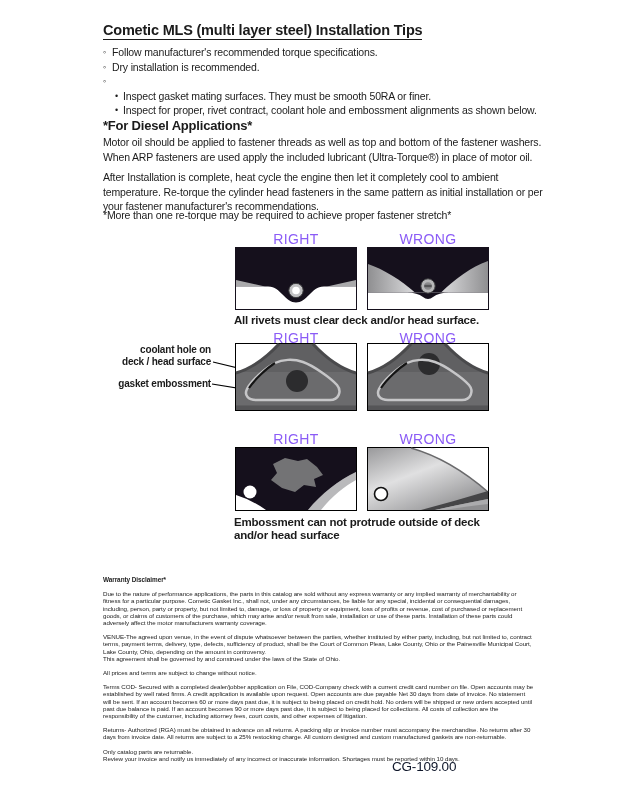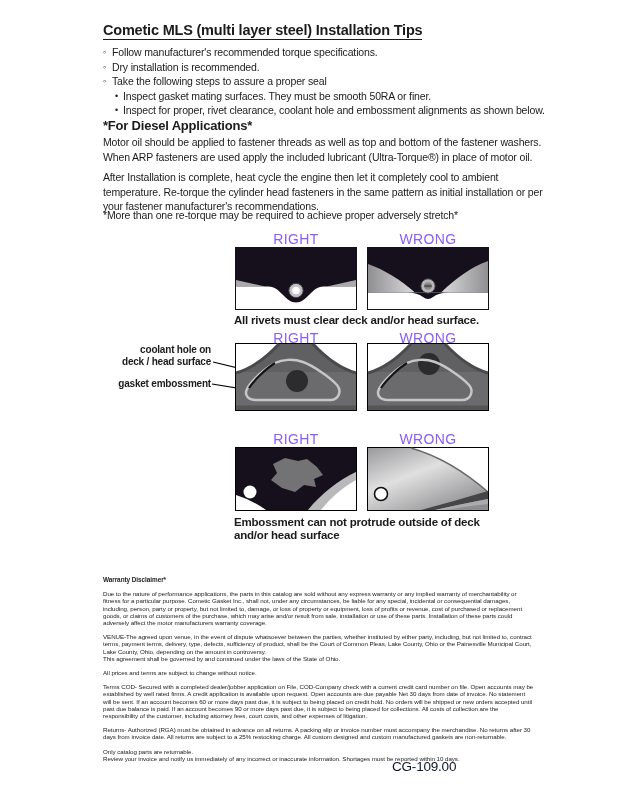--- a/index.html
+++ b/index.html
@@ -58,36 +58,35 @@
     <div class="tip-row">
       <span class="tip-marker">◦</span>
       <span>Follow manufacturer's recommended torque specifications.</span>
     </div>
     <div class="tip-row">
       <span class="tip-marker">◦</span>
       <span>Dry installation is recommended.</span>
     </div>
     <div class="tip-row">
       <span class="tip-marker">◦</span>
-      <span>Take the following steps to assure a proper seal</span>
     </div>
     <div class="tip-row sub">
       <span class="tip-marker">•</span>
       <span>Inspect gasket mating surfaces.  They must be smooth 50RA or finer.</span>
     </div>
     <div class="tip-row sub">
       <span class="tip-marker">•</span>
-      <span>Inspect for proper, rivet clearance, coolant hole and embossment alignments as shown below.</span>
+      <span>Inspect for proper, rivet contract, coolant hole and embossment alignments as shown below.</span>
     </div>
   </div>
 
   <h2 class="abs content-left diesel-heading">*For Diesel Applications*</h2>
   <p class="abs content-left para para1">Motor oil should be applied to fastener threads as well as top and bottom of the fastener washers. When ARP fasteners are used apply the included lubricant (Ultra-Torque®) in place of motor oil.</p>
   <p class="abs content-left para para2">After Installation is complete, heat cycle the engine then let it completely cool to ambient temperature. Re-torque the cylinder head fasteners in the same pattern as initial installation or per your fastener manufacturer's recommendations.</p>
-  <p class="abs content-left note">*More than one re-torque may be required to achieve proper adversely stretch*</p>
+  <p class="abs content-left note">*More than one re-torque may be required to achieve proper fastener stretch*</p>
 
   <div class="abs figsec sec1">
     <div class="rw" style="left:132px; top:0;">RIGHT</div>
     <div class="rw" style="left:264px; top:0;">WRONG</div>
 
     <svg class="fig" style="left:132px; top:16px;" width="122" height="63" viewBox="0 0 122 63">
       <rect x="0.5" y="0.5" width="121" height="62" fill="#15101c" stroke="#15101c"></rect>
       <path d="M1,33 L30,39.5 L1,39.5 Z" fill="#a9a9ab"></path>
       <path d="M121,33 L92,39.5 L121,39.5 Z" fill="#a9a9ab"></path>
       <path d="M1,39.5 L30,39.5 C39,39.5 41,41 47,47 C52,52 56,55.5 61,55.5 C66,55.5 70,52 75,47 C81,41 83,39.5 92,39.5 L121,39.5 L121,62 L1,62 Z" fill="#ffffff"></path>

